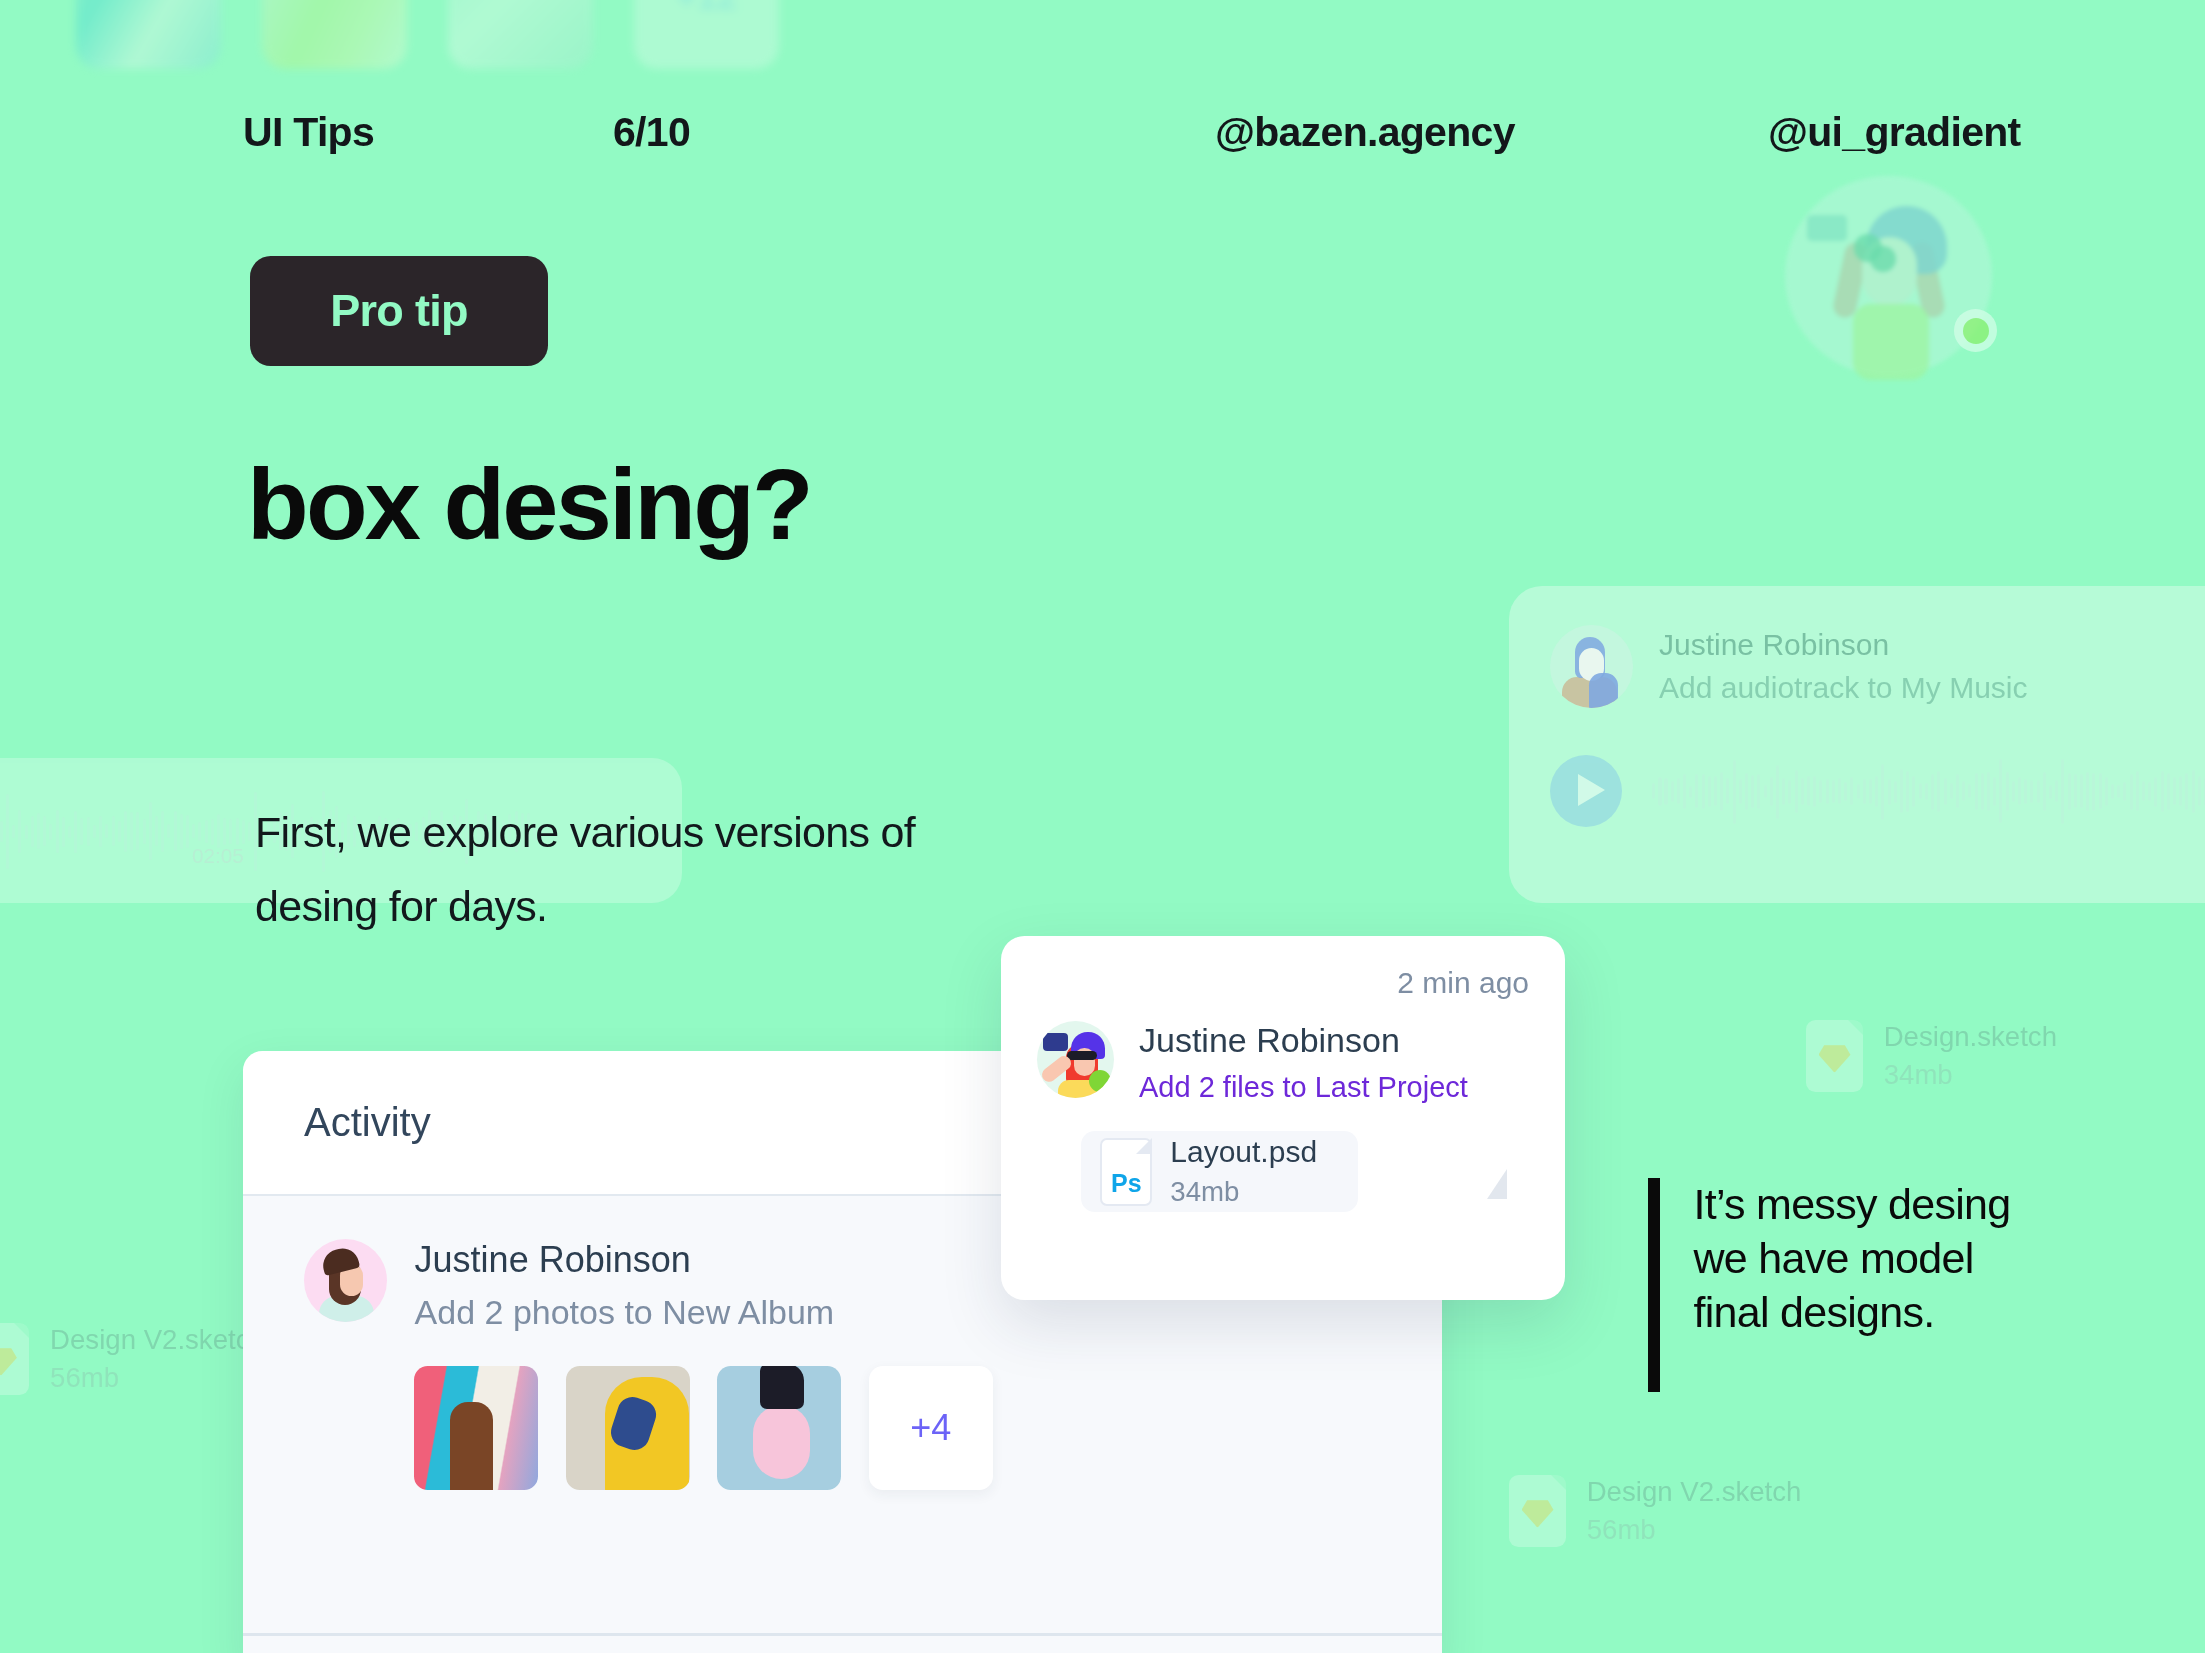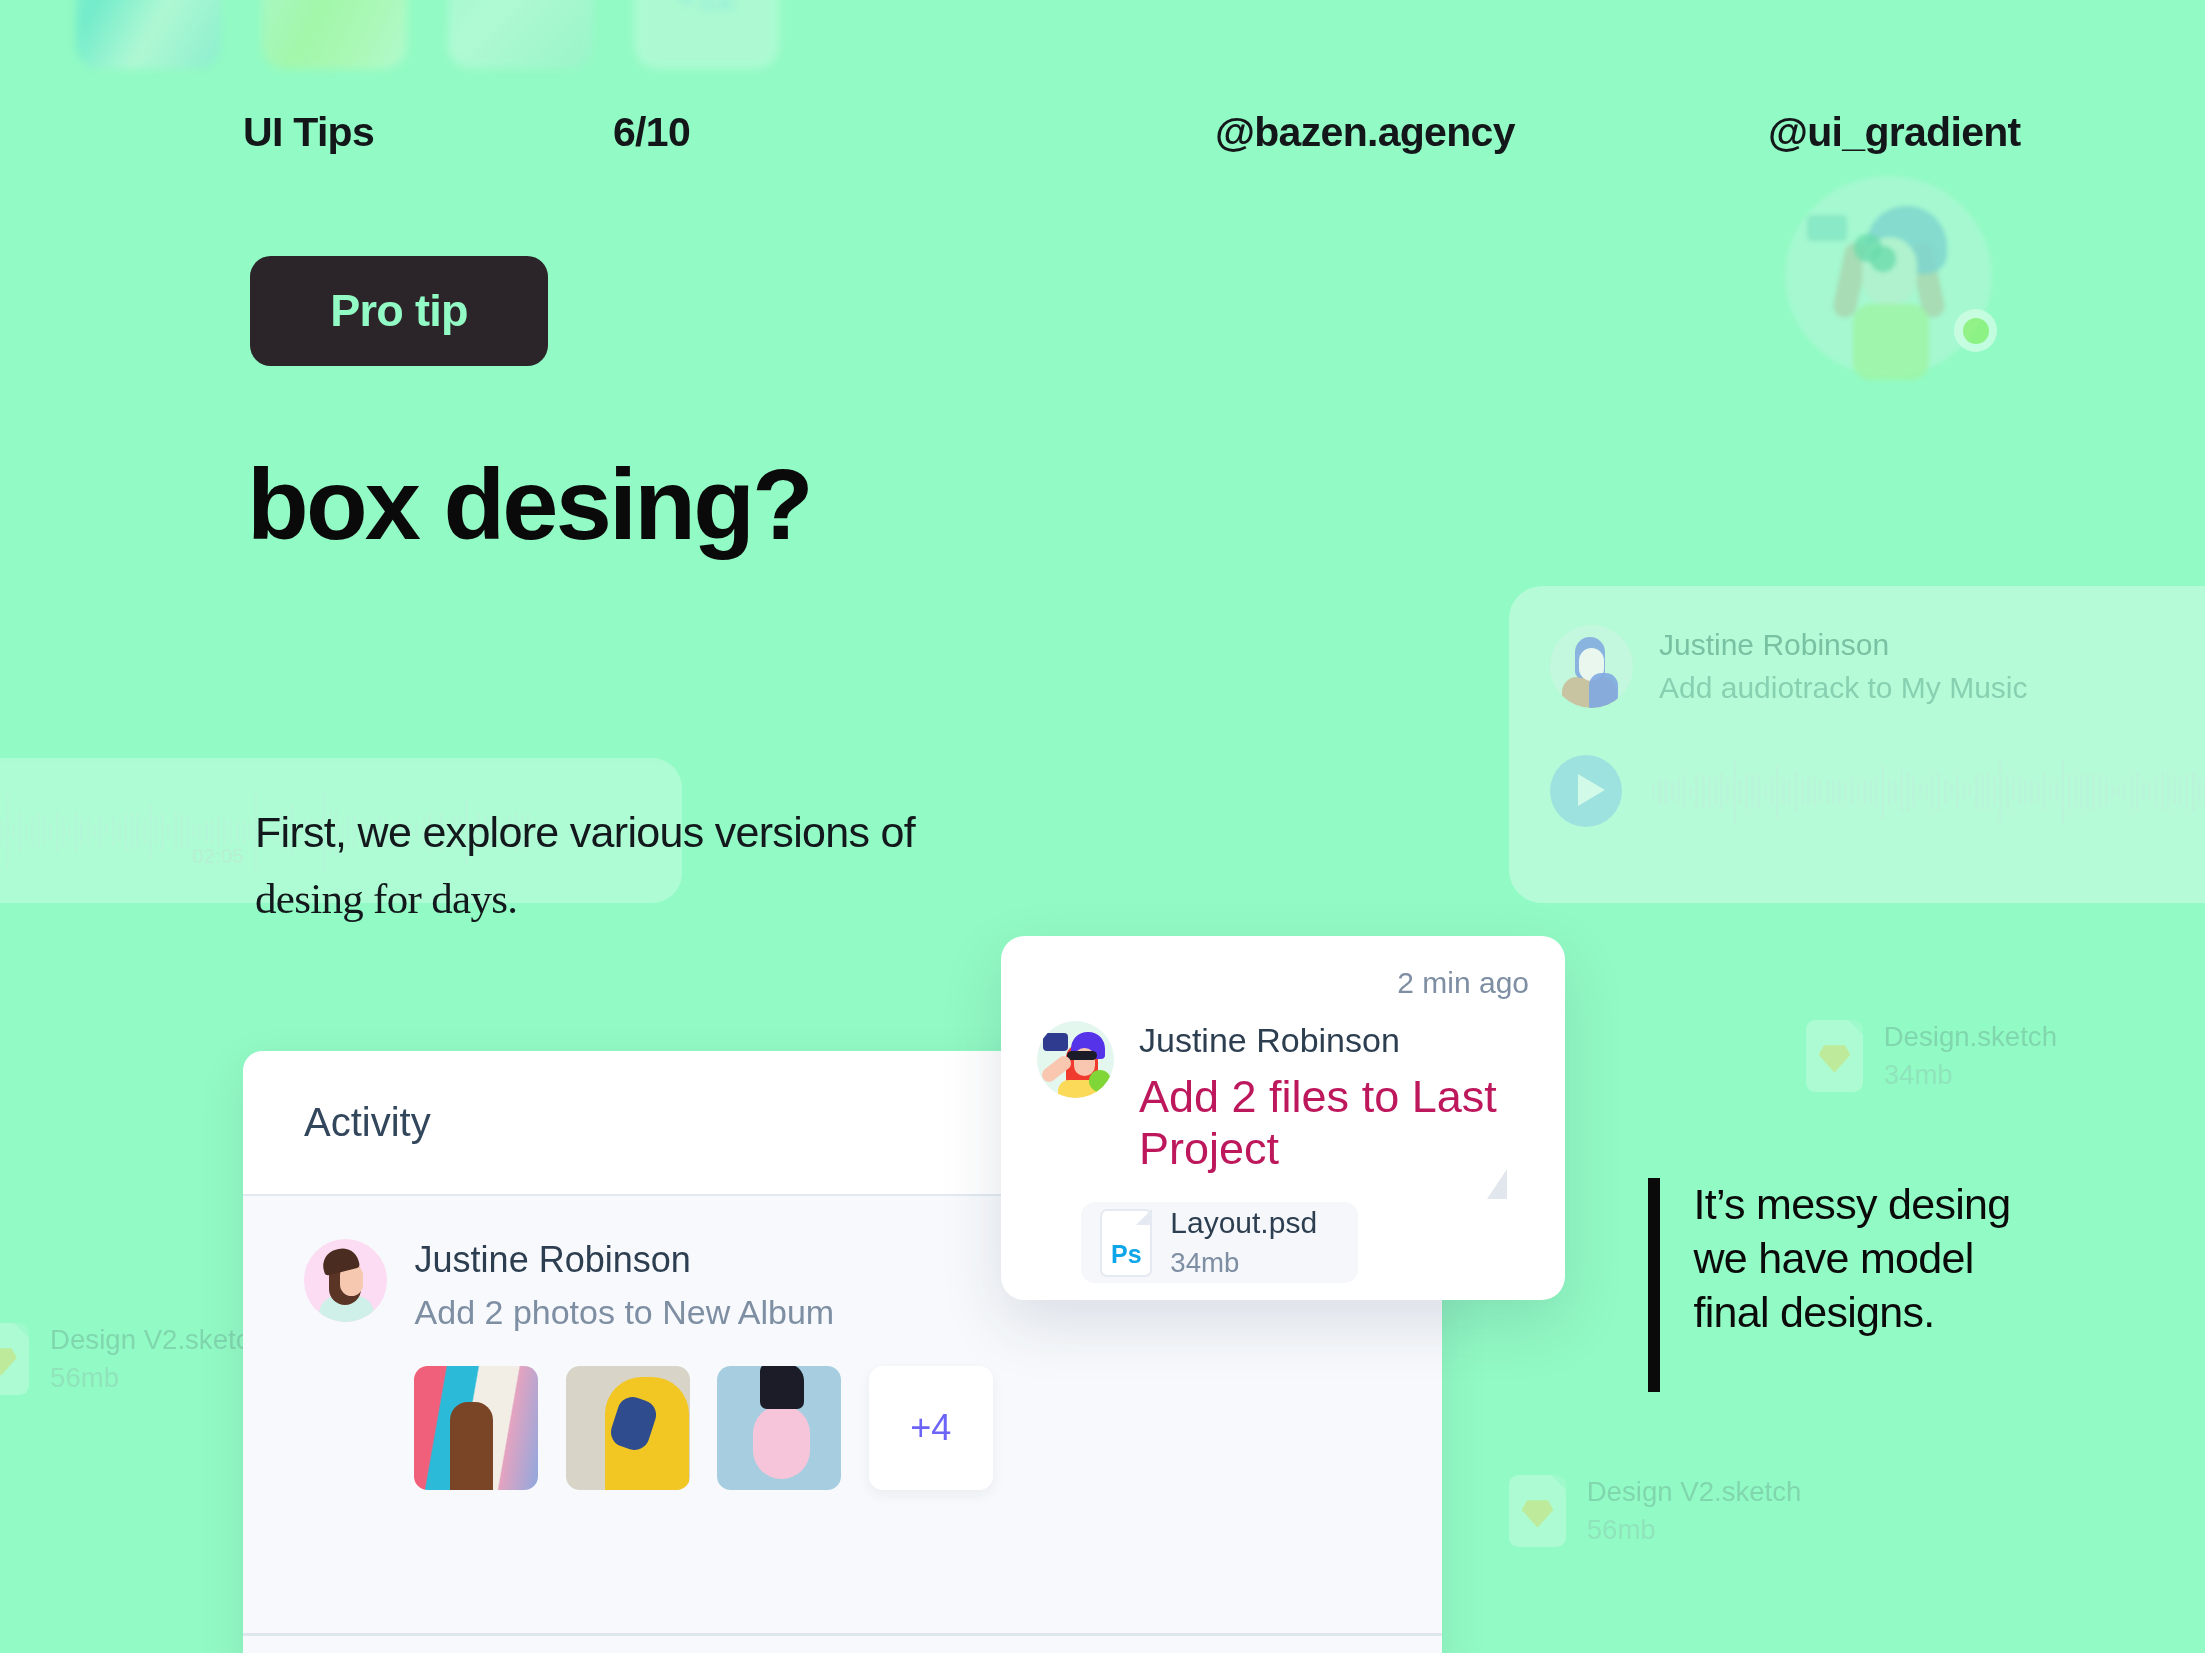--- a/index.html
+++ b/index.html
@@ -65,21 +65,21 @@
     font-size:101px; font-weight:800; line-height:1.0;
     letter-spacing:-2.8px; color:#0A0A0A;
   }
   .headline .l2 { display:block; margin-top:25px; }
 
   .subhead {
     position:absolute; left:255px; top:806px; width:910px;
     font-size:43px; font-weight:500; line-height:1.22;
     letter-spacing:-0.7px; color:#12181C;
   }
-  .subhead .l2 { display:block; margin-top:15px;font-family:Liberation Serif, serif; }
+  .subhead .l2 { display:block; margin-top:22px; }
 
   
   .audio-left {
     position:absolute; left:-221px; top:758px;
     width:903px; height:145px; border-radius:30px;
     background:rgba(255,255,255,.30);
     display:flex; align-items:center; padding:0 41px; gap:27.6px;
     opacity:.85;
   }
   .play-btn { width:72px; height:72px; border-radius:50%; background:#7FC4E8; opacity:.45; flex:0 0 auto; position:relative; }
@@ -164,21 +164,21 @@
   .pu-av { width:77px; height:77px; border-radius:50%; background:#E3F7EE; position:relative; overflow:hidden; flex:0 0 auto;}
   .pu-av .phone { position:absolute; left:5.5px; top:12.4px; width:25px; height:18px; border-radius:4.1px; background:#2E3B8E;}
   .pu-av .hat { position:absolute; left:34px; top:11px; width:34px; height:27.6px; border-radius:16.5px 16.5px 4.1px 4.1px; background:#5533E8;}
   .pu-av .hair { position:absolute; left:29px; top:23.4px; width:32px; height:48px; border-radius:13.8px; background:#F03A2E;}
   .pu-av .face { position:absolute; left:37px; top:27.6px; width:20.7px; height:27.6px; border-radius:10.3px; background:#F9C7B0;}
   .pu-av .glass { position:absolute; left:30px; top:30px; width:30px; height:9.6px; border-radius:4.8px; background:#1C1C28;}
   .pu-av .shirt { position:absolute; left:20.7px; top:59px; width:48px; height:27.6px; border-radius:11px 11px 0 0; background:#FBDA5A;}
   .pu-av .arm { position:absolute; left:2.8px; top:41px; width:33px; height:13.8px; border-radius:6.9px; background:#F9C7B0; transform:rotate(-38deg);}
   .pu-status { position:absolute; right:2.8px; bottom:5.5px; width:22px; height:22px; border-radius:50%; background:#7FD636;}
   .pu-name { font-size:34px; color:#2C3E50;}
-  .pu-sub  { font-size:45px; color:#be185d; margin-top:11px;}
+  .pu-sub  { font-size:29px; color:#6d28d9; margin-top:11px;}
   .pu-file { margin:27.6px 0 0 44px; width:277px; height:81px; border-radius:13.8px; background:#F5F7FB; display:flex; align-items:center; gap:18px; padding:0 19.3px;}
   .psd-icon { width:52px; height:68px; border-radius:6.9px; background:#fff; border:2.1px solid #E4E9F2; position:relative; flex:0 0 auto; display:flex; align-items:flex-end; justify-content:center; padding-bottom:5.5px;}
   .psd-icon::before { content:""; position:absolute; right:-2.1px; top:-2.1px; border-left:16.5px solid transparent; border-bottom:16.5px solid #E4E9F2;}
   .psd-icon span { color:#0FA5E9; font-size:25px; font-weight:700;}
   .pu-fname { font-size:30px; color:#2C3E50;}
   .pu-fsize { font-size:27.6px; color:#7E8EA3; margin-top:6.9px;}
   .pu-cursor { position:absolute; right:58px; bottom:101px; width:0; height:0; border-left:20.7px solid transparent; border-bottom:30px solid #E2E7EE; }
 
   
   .quote { position:absolute; left:1648px; top:1178px; display:flex; gap:33px;}

